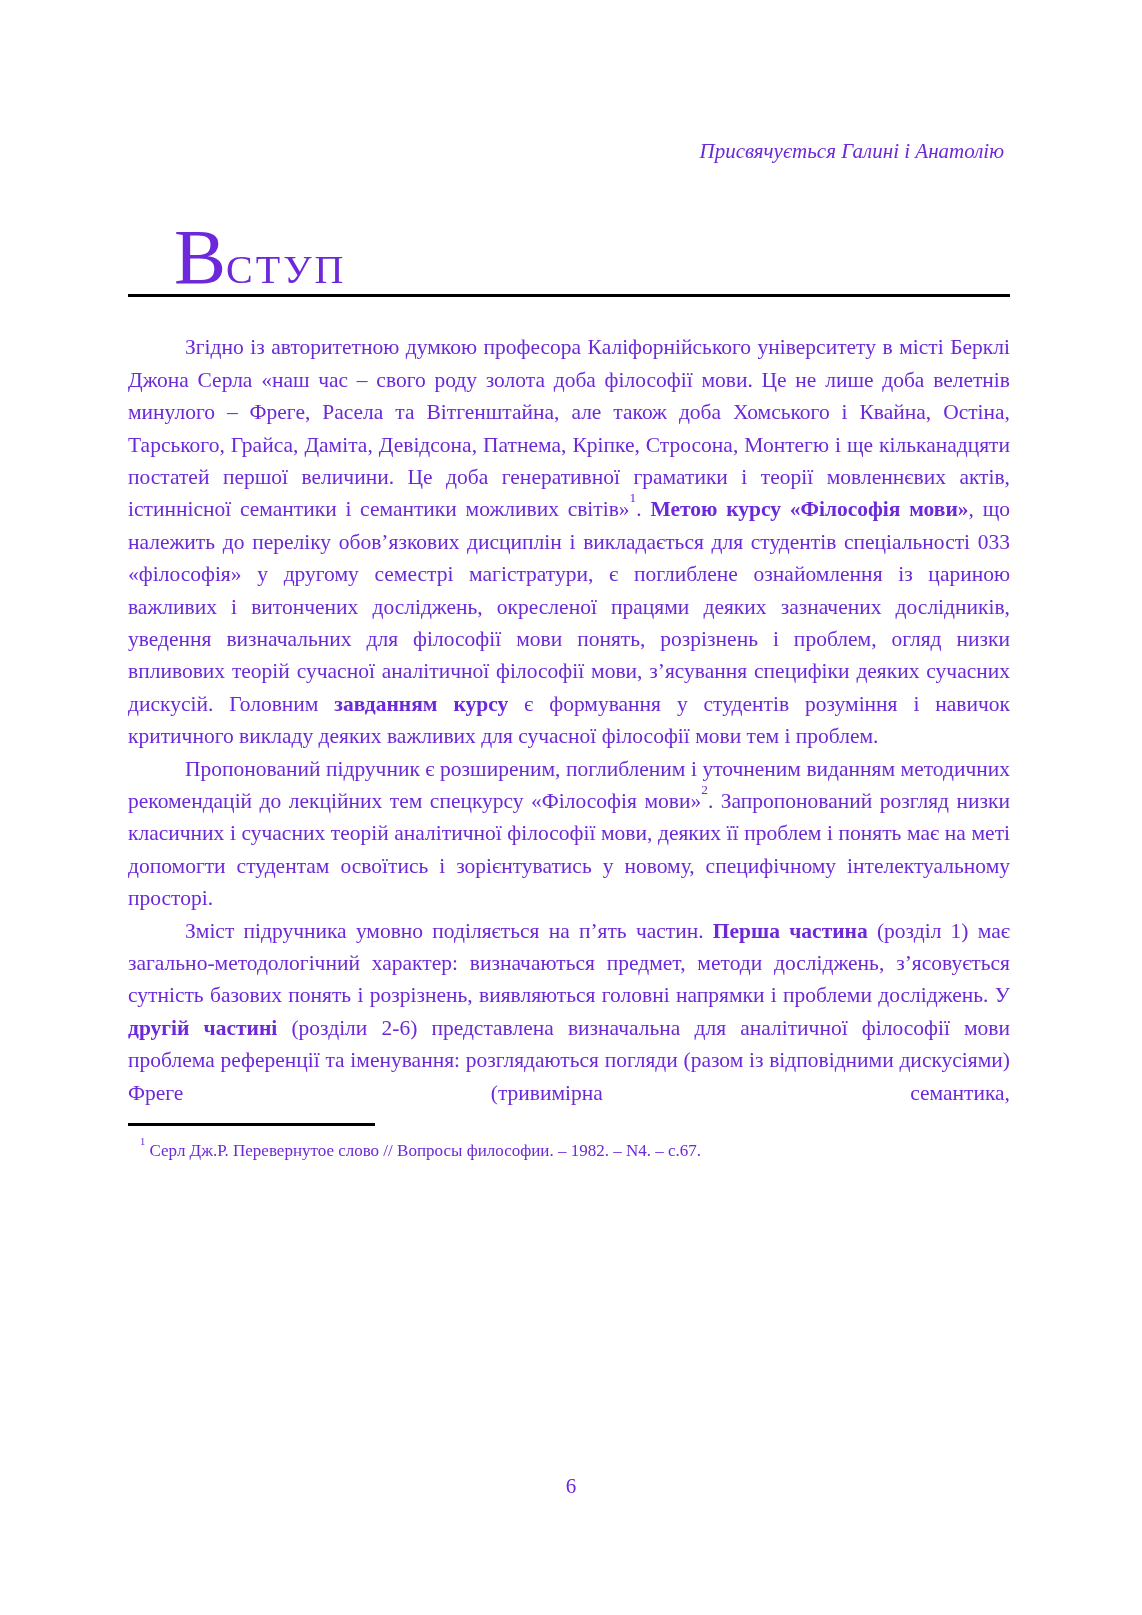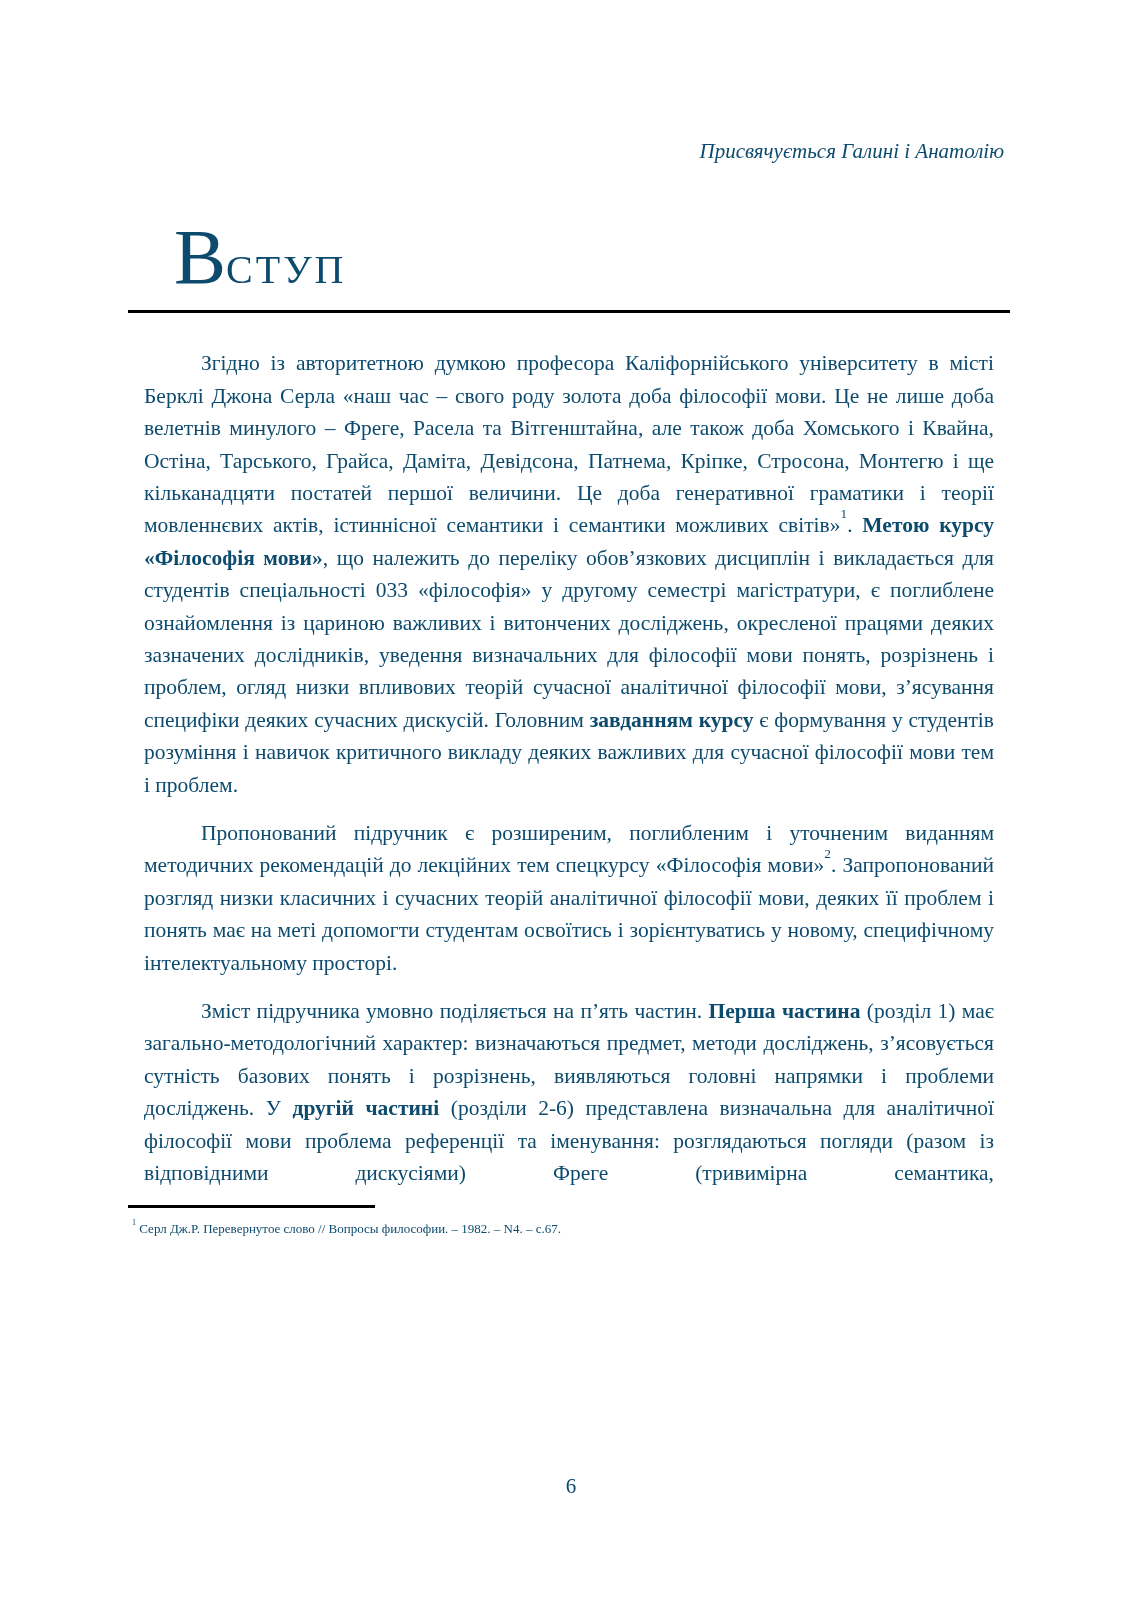--- a/index.html
+++ b/index.html
@@ -7,54 +7,54 @@
     padding: 0;
     background: #ffffff;
   }
   .page {
     position: relative;
     width: 1142px;
     height: 1615px;
     box-sizing: border-box;
     margin: 0 auto;
     background: #ffffff;
-    color: #0c4a6e;
+    color: #6d28d9;
     font-family: "Liberation Serif", "DejaVu Serif", serif;
     padding: 138px 132px 0 128px;
     overflow: hidden;
   }
   .dedication {
     text-align: right;
     font-style: italic;
     font-size: 21px;
     line-height: 26px;
     padding-right: 6px;
   }
   .heading {
     margin-top: 60px;
     padding-left: 46px;
-    padding-bottom: 20px;
+    padding-bottom: 4px;
     border-bottom: 3px solid #000000;
     line-height: 1;
   }
   .heading .initial {
     font-size: 78px;
     line-height: 0.85;
     vertical-align: baseline;
   }
   .heading .rest {
     font-size: 40px;
     letter-spacing: 3px;
     vertical-align: baseline;
   }
   .body-text {
     margin-top: 34px;
   }
   .body-text p {
-    margin: 16px;
+    margin: 0;
     font-size: 21.5px;
     line-height: 32.4px;
     text-align: justify;
     text-indent: 57px;
   }
   .body-text p.continues {
     text-align-last: justify;
   }
   .b { font-weight: bold; }
   sup.fn-ref, sup.fn-marker {
@@ -63,22 +63,22 @@
     position: relative;
     top: -0.45em;
   }
   .footnote-sep {
     width: 247px;
     border: none;
     border-top: 3px solid #000000;
     margin: 14px 0 8px 0;
   }
   .footnotes p {
-    margin: 4px;
-    font-size: 13px;
+    margin: 12px;
+    font-size: 17px;
     line-height: 26px;
     text-align: justify;
   }
   .page-number {
     position: absolute;
     left: 0;
     right: 0;
     bottom: 116px;
     text-align: center;
     font-size: 21px;

